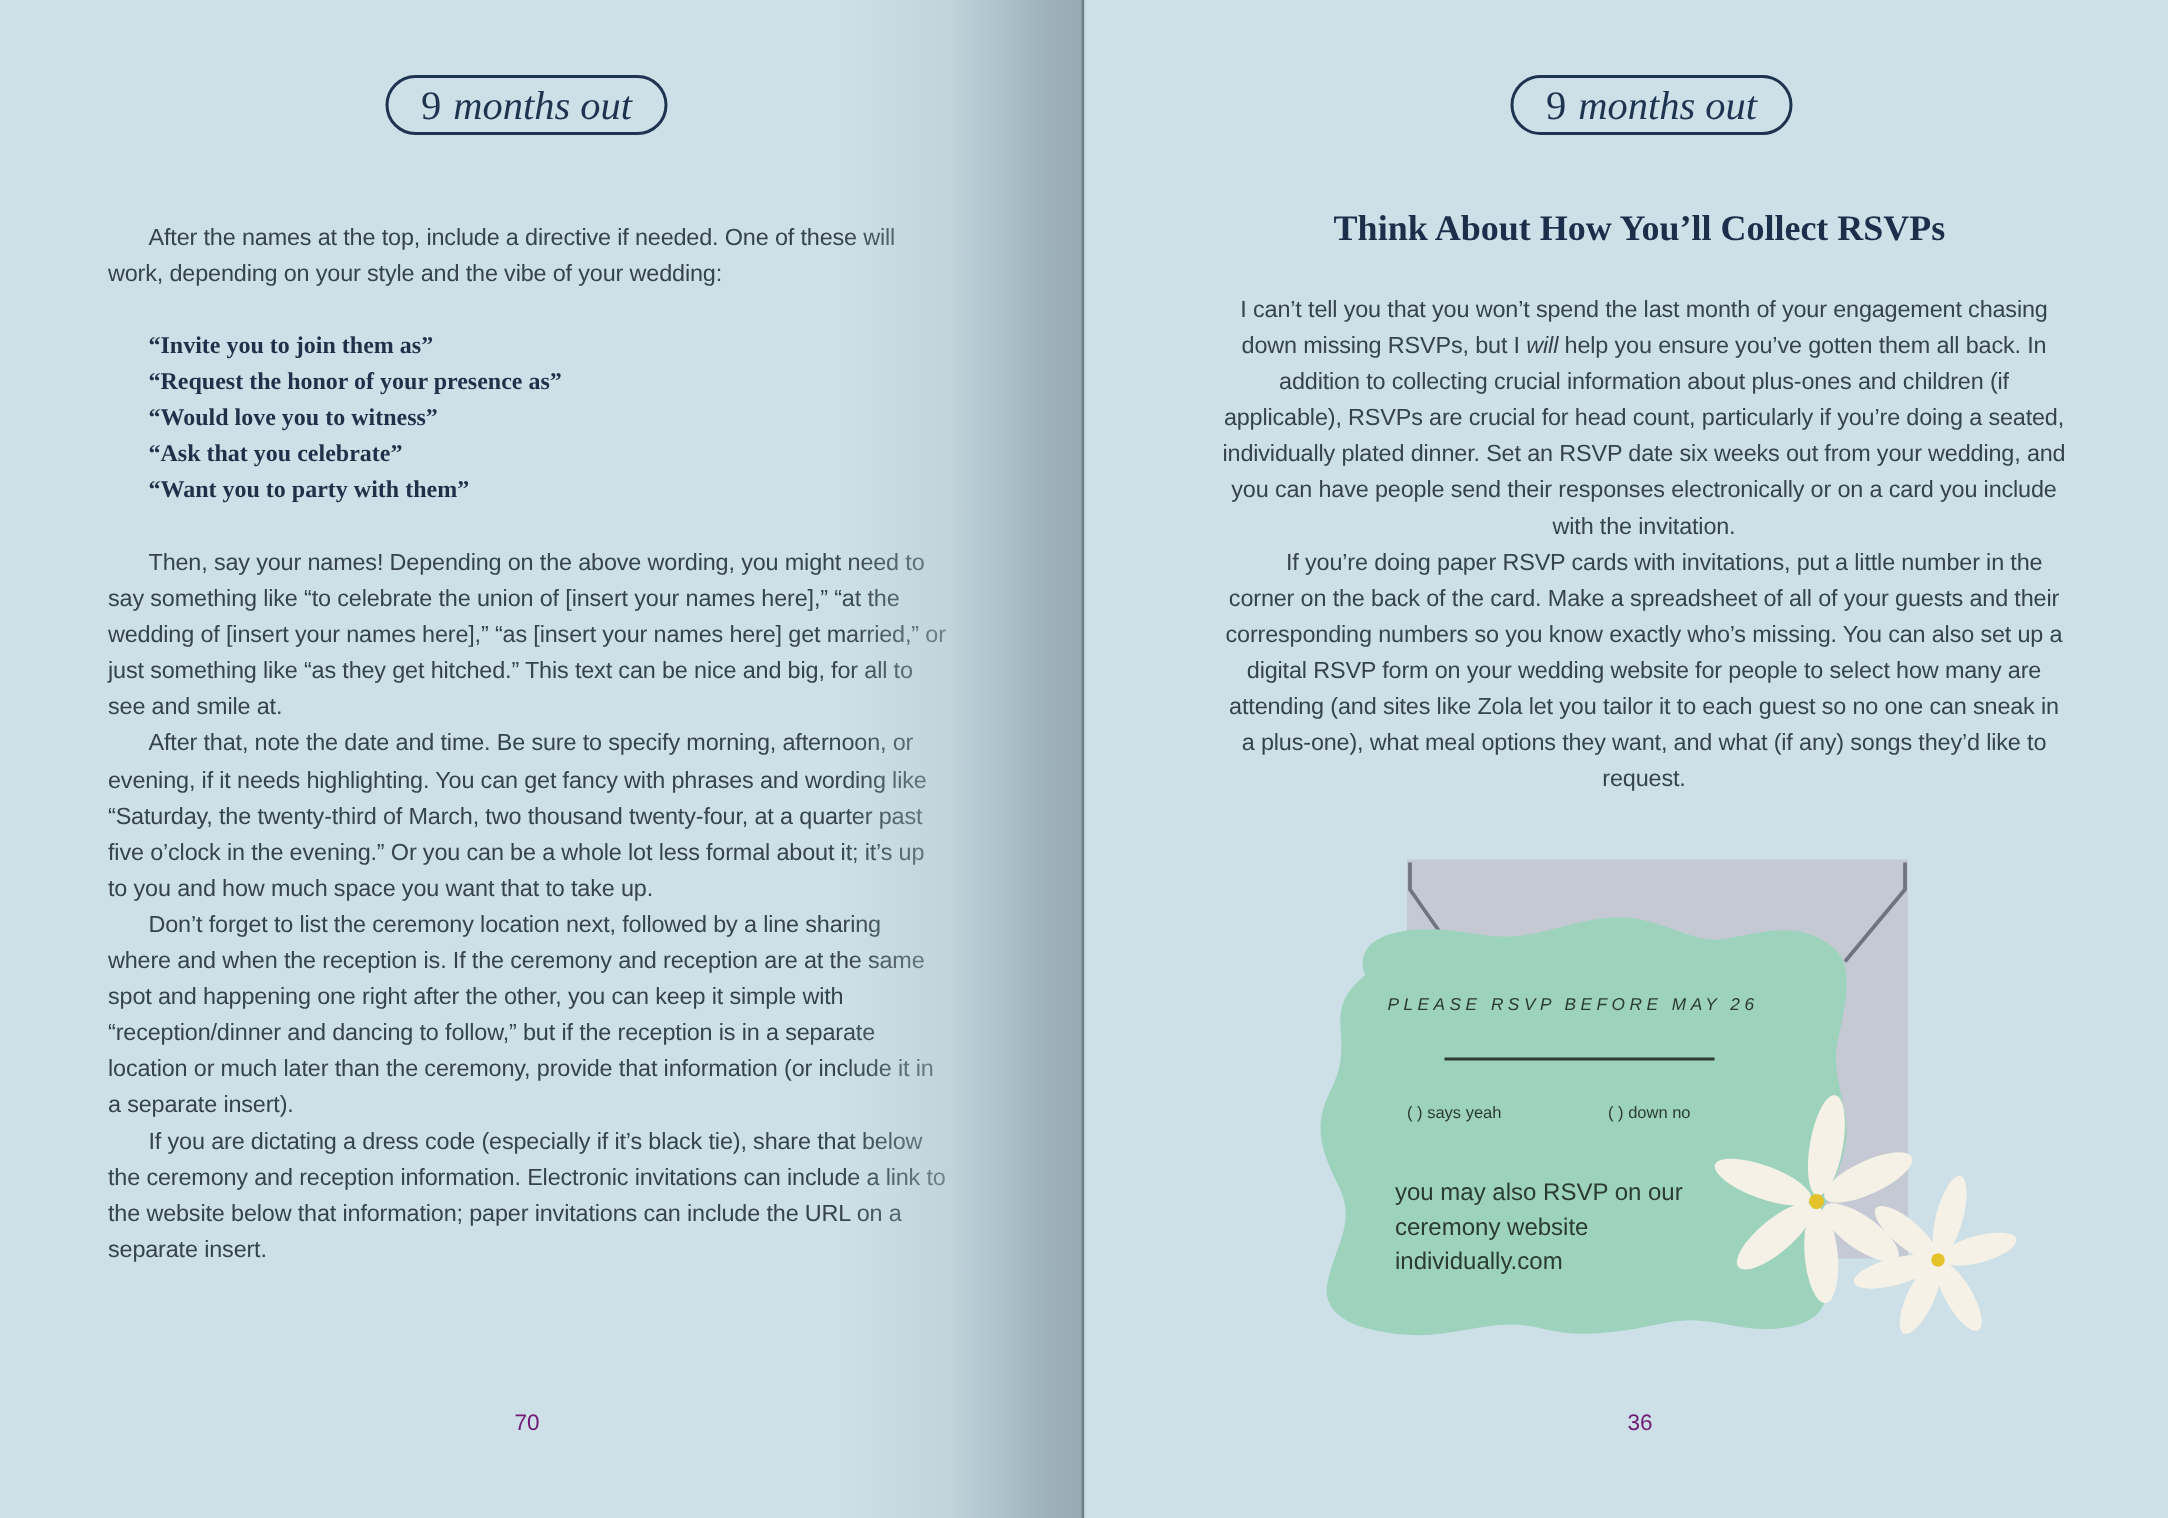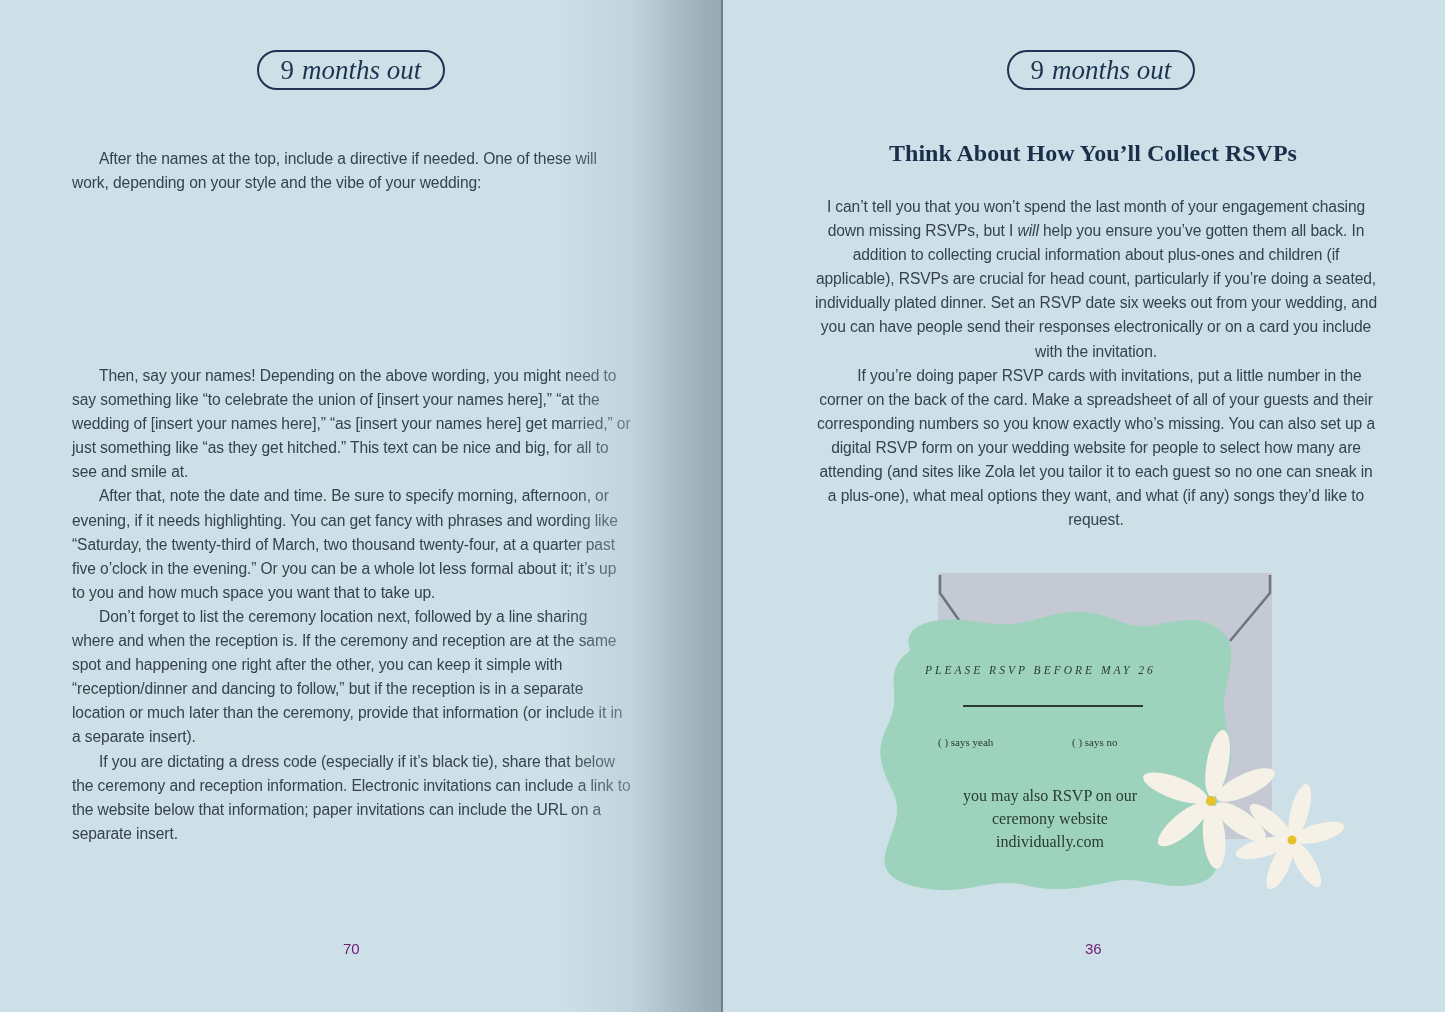--- a/index.html
+++ b/index.html
@@ -51,22 +51,21 @@
       position: absolute; top: 940px; font-size: 15px; color: #701a75;
     }
 
     
     .illus { position: absolute; left: 870px; top: 560px; width: 480px; height: 340px; }
     .envelope {
       position: absolute; left: 68px; top: 13px; width: 334px; height: 266px;
       background: #c4c9d4;
     }
     .card-text {
-      position: absolute; font-family: Liberation Serif, serif; color: #2a3a34;
-      text-align: center;
+      position: absolute; font-family: Liberation Sans, sans-serif; color: #2a3a34;
     }
     .rsvp-line1 { left: 55px; top: 104px; font-size: 11.5px; letter-spacing: 3px; font-style: italic; }
     .rsvp-rule { position: absolute; left: 93px; top: 145px; width: 180px; height: 2px; background: #2a3a34; }
     .rsvp-opt { top: 176px; font-size: 11px; }
     .rsvp-opt.yes { left: 68px; }
     .rsvp-opt.no { left: 202px; }
     .rsvp-also { left: 60px; top: 224px; width: 240px; font-size: 16px; line-height: 23px; }
   </style>
 </head>
 <body>
@@ -74,20 +73,27 @@
 <div class="page page-left">
   <div class="chapter-pill" style="left:257px;">
     <span class="num">9</span>
     <span>months out</span>
   </div>
 
   <div class="body-text" style="left:72px; top:147px; width:560px;">
     <p>After the names at the top, include a directive if needed. One of these will work, depending on your style and the vibe of your wedding:</p>
   </div>
 
+  <div class="quotes">
+    <div>“Invite you to join them as”</div>
+    <div>“Request the honor of your presence as”</div>
+    <div>“Would love you to witness”</div>
+    <div>“Ask that you celebrate”</div>
+    <div>“Want you to party with them”</div>
+  </div>
 
   <div class="body-text" style="left:72px; top:364px; width:560px;">
     <p>Then, say your names! Depending on the above wording, you might need to say something like “to celebrate the union of [insert your names here],” “at the wedding of [insert your names here],” “as [insert your names here] get married,” or just something like “as they get hitched.” This text can be nice and big, for all to see and smile at.</p>
     <p>After that, note the date and time. Be sure to specify morning, afternoon, or evening, if it needs highlighting. You can get fancy with phrases and wording like “Saturday, the twenty-third of March, two thousand twenty-four, at a quarter past five o’clock in the evening.” Or you can be a whole lot less formal about it; it’s up to you and how much space you want that to take up.</p>
     <p>Don’t forget to list the ceremony location next, followed by a line sharing where and when the reception is. If the ceremony and reception are at the same spot and happening one right after the other, you can keep it simple with “reception/dinner and dancing to follow,” but if the reception is in a separate location or much later than the ceremony, provide that information (or include it in a separate insert).</p>
     <p>If you are dictating a dress code (especially if it’s black tie), share that below the ceremony and reception information. Electronic invitations can include a link to the website below that information; paper invitations can include the URL on a separate insert.</p>
   </div>
 
   <div class="page-number" style="left:343px;">70</div>
   <div class="gutter-shadow"></div>
@@ -117,21 +123,21 @@
       <polyline points="2,2 2,20 30,60" fill="none" stroke="#6e7480" stroke-width="2.5"></polyline>
       <polyline points="332,2 332,20 292,68" fill="none" stroke="#6e7480" stroke-width="2.5"></polyline>
     </svg>
   </div>
   <svg width="480" height="340" style="position:absolute;left:0;top:0">
     <path d="M40,90 C30,62 70,55 110,62 C150,70 170,55 200,52 C235,48 255,70 280,66 C310,60 330,55 350,70 C368,82 360,110 355,135 C350,160 365,180 360,205 C355,230 340,245 345,270 C350,295 355,320 320,325 C290,330 270,315 240,322 C210,328 185,333 155,325 C125,318 100,332 70,330 C40,328 10,320 15,295 C20,270 35,255 22,230 C10,205 5,190 18,165 C30,140 20,125 25,110 C28,100 35,95 40,90 Z" fill="#9dd3bd"></path>
   </svg>
   <div class="card-text rsvp-line1">PLEASE RSVP BEFORE MAY 26</div>
   <div class="rsvp-rule"></div>
   <div class="card-text rsvp-opt yes">(  ) says yeah</div>
-  <div class="card-text rsvp-opt no">(  ) says no</div>
+  <div class="card-text rsvp-opt no">(  ) down no</div>
   <div class="card-text rsvp-also">
     <div>you may also RSVP on our</div>
     <div>ceremony  website</div>
     <div>individually.com</div>
   </div>
   <svg width="480" height="340" style="position:absolute;left:0;top:0">
     <g transform="translate(341,241)" fill="#f6f1e6">
       <ellipse cx="0" cy="-38" rx="11" ry="34" transform="rotate(10)"></ellipse>
       <ellipse cx="0" cy="-38" rx="11" ry="32" transform="rotate(65)"></ellipse>
       <ellipse cx="0" cy="-36" rx="11" ry="30" transform="rotate(125)"></ellipse>

